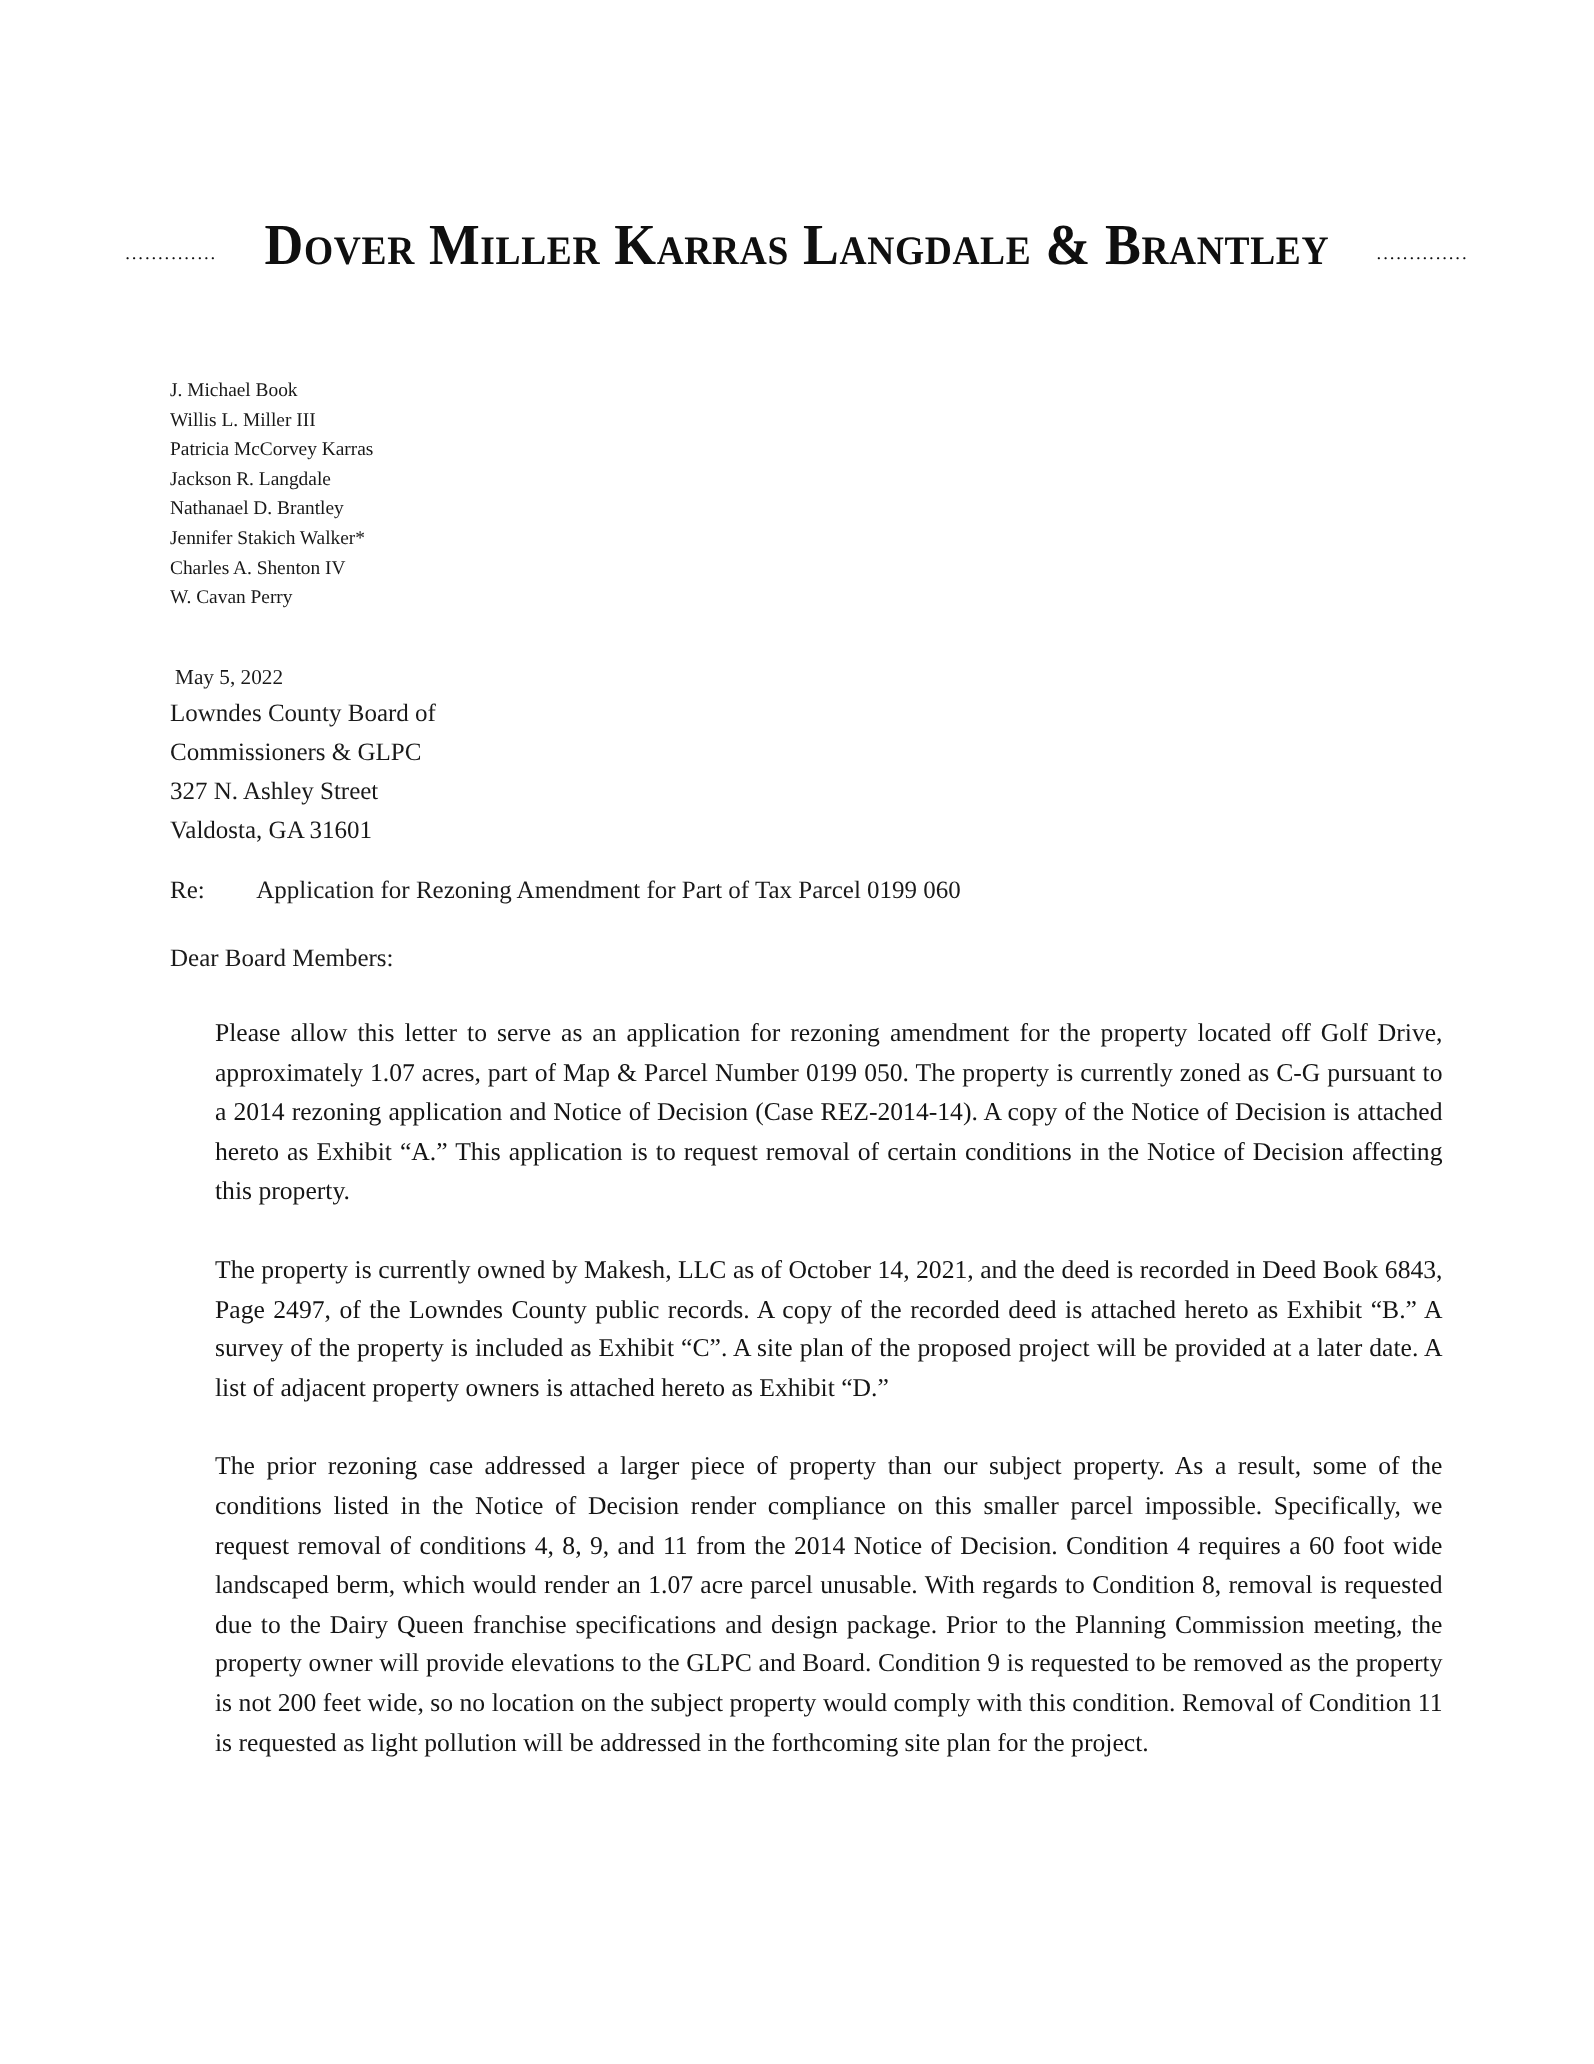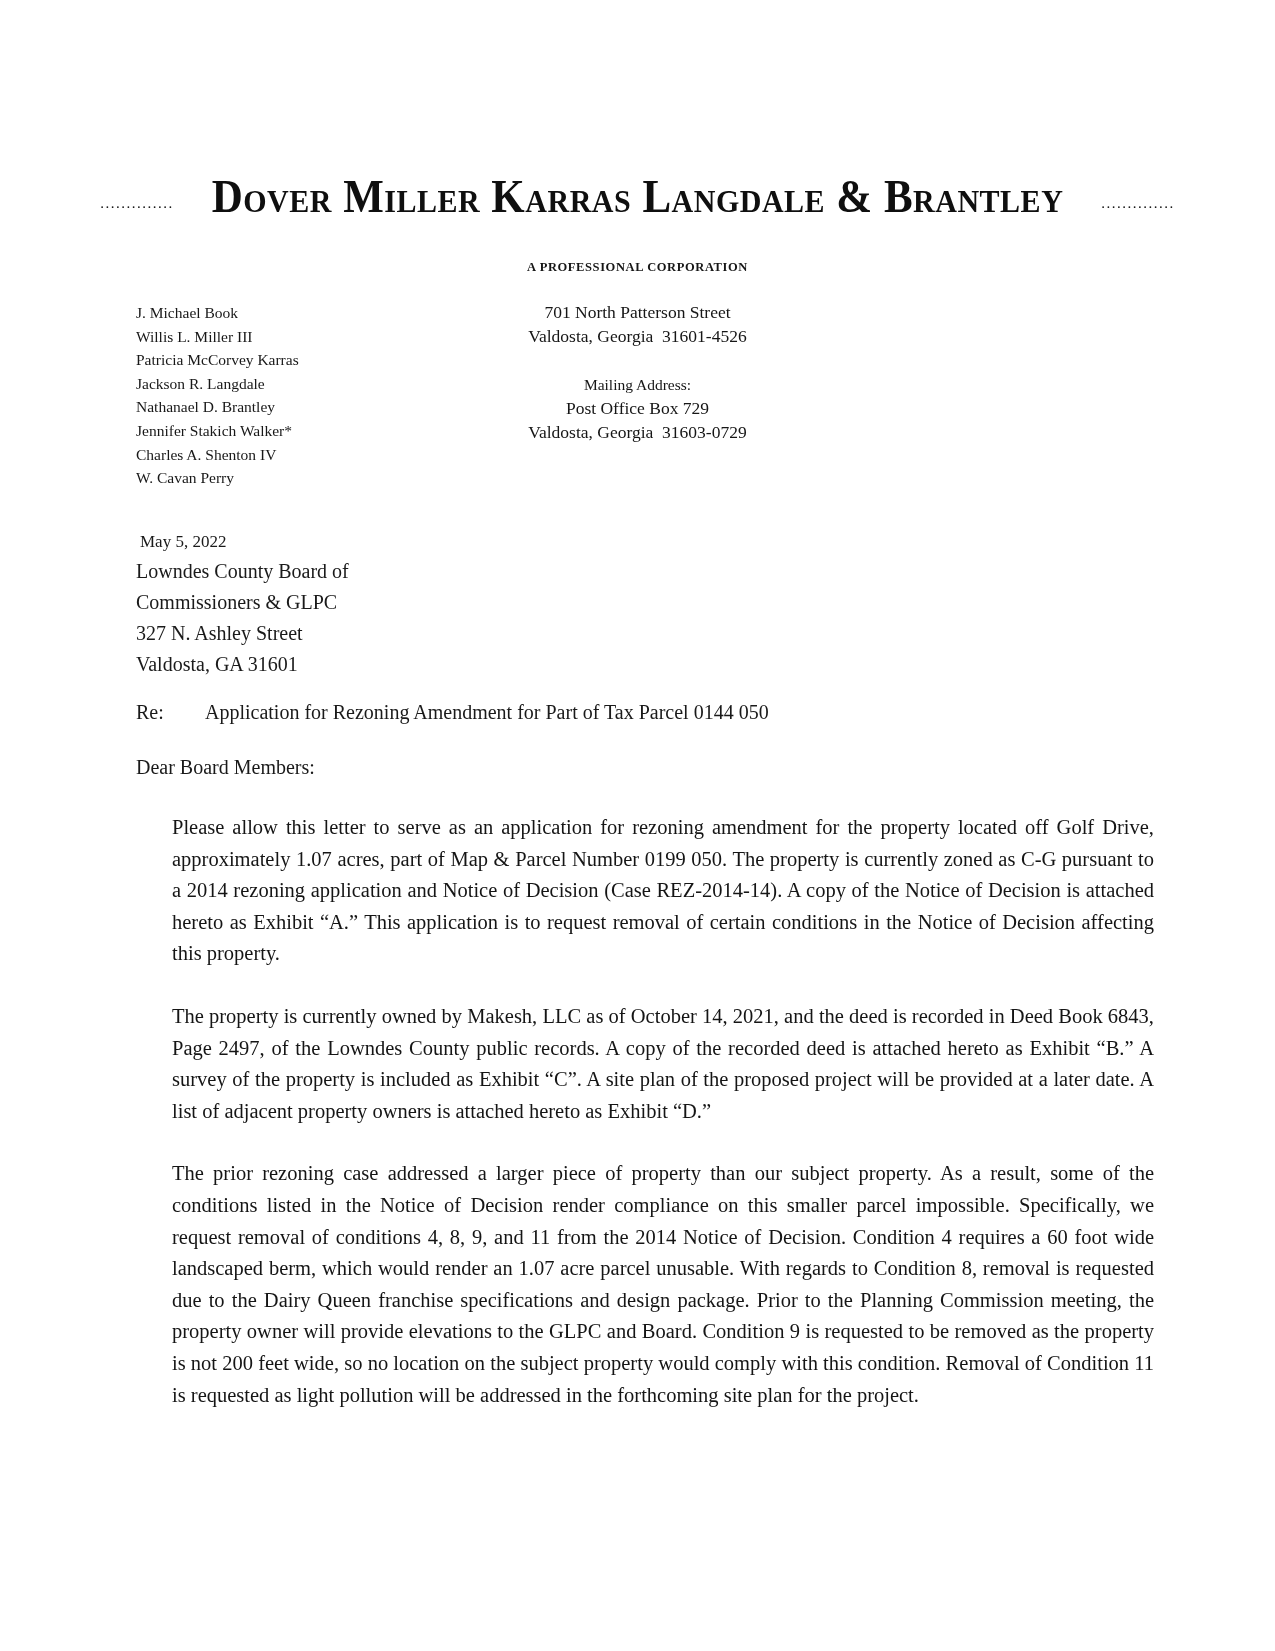--- a/index.html
+++ b/index.html
@@ -143,53 +143,45 @@
 </head>
 <body>
 
 <div class="page">
 
   <div class="firm-row">
     <span class="dots">..............</span>
     <span class="firm-name">Dover Miller Karras Langdale &amp; Brantley</span>
     <span class="dots">..............</span>
   </div>
-  <div class="subtagline">A PROFESSIONAL CORPORATION</div>
 
   <div class="attorneys-col">
     <div>J. Michael Book</div>
     <div>Willis L. Miller III</div>
     <div>Patricia McCorvey Karras</div>
     <div>Jackson R. Langdale</div>
     <div>Nathanael D. Brantley</div>
     <div>Jennifer Stakich Walker*</div>
     <div>Charles A. Shenton IV</div>
     <div>W. Cavan Perry</div>
   </div>
 
-  <div class="address-col">
-    <div class="street-line">701 North Patterson Street</div>
-    <div class="street-line">Valdosta, Georgia  31601-4526</div>
-    <div class="mailing-label">Mailing Address:</div>
-    <div class="mailing-line">Post Office Box 729</div>
-    <div class="mailing-line">Valdosta, Georgia  31603-0729</div>
-  </div>
 
 
   <div class="date-line">May 5, 2022</div>
 
   <div class="recipient-block">
     <div>Lowndes County Board of</div>
     <div>Commissioners &amp; GLPC</div>
     <div>327 N. Ashley Street</div>
     <div>Valdosta, GA 31601</div>
   </div>
 
   <div class="re-line">
-    <span class="re-label">Re:</span><span>Application for Rezoning Amendment for Part of Tax Parcel 0144 050</span>
+    <span class="re-label">Re:</span><span>Application for Rezoning Amendment for Part of Tax Parcel 0199 060</span>
   </div>
 
   <div class="salutation">Dear Board Members:</div>
 
   <div class="body-text">
     <p>Please allow this letter to serve as an application for rezoning amendment for the property located off Golf Drive, approximately 1.07 acres, part of Map &amp; Parcel Number 0199 050. The property is currently zoned as C-G pursuant to a 2014 rezoning application and Notice of Decision (Case REZ-2014-14). A copy of the Notice of Decision is attached hereto as Exhibit “A.” This application is to request removal of certain conditions in the Notice of Decision affecting this property.</p>
     <p>The property is currently owned by Makesh, LLC as of October 14, 2021, and the deed is recorded in Deed Book 6843, Page 2497, of the Lowndes County public records. A copy of the recorded deed is attached hereto as Exhibit “B.”  A survey of the property is included as Exhibit “C”. A site plan of the proposed project will be provided at a later date. A list of adjacent property owners is attached hereto as Exhibit “D.”</p>
     <p>The prior rezoning case addressed a larger piece of property than our subject property. As a result, some of the conditions listed in the Notice of Decision render compliance on this smaller parcel impossible. Specifically, we request removal of conditions 4, 8, 9, and 11 from the 2014 Notice of Decision. Condition 4 requires a 60 foot wide landscaped berm, which would render an 1.07 acre parcel unusable. With regards to Condition 8, removal is requested due to the Dairy Queen franchise specifications and design package. Prior to the Planning Commission meeting, the property owner will provide elevations to the GLPC and Board. Condition 9 is requested to be removed as the property is not 200 feet wide, so no location on the subject property would comply with this condition. Removal of Condition 11 is requested as light pollution will be addressed in the forthcoming site plan for the project.</p>
   </div>
 

